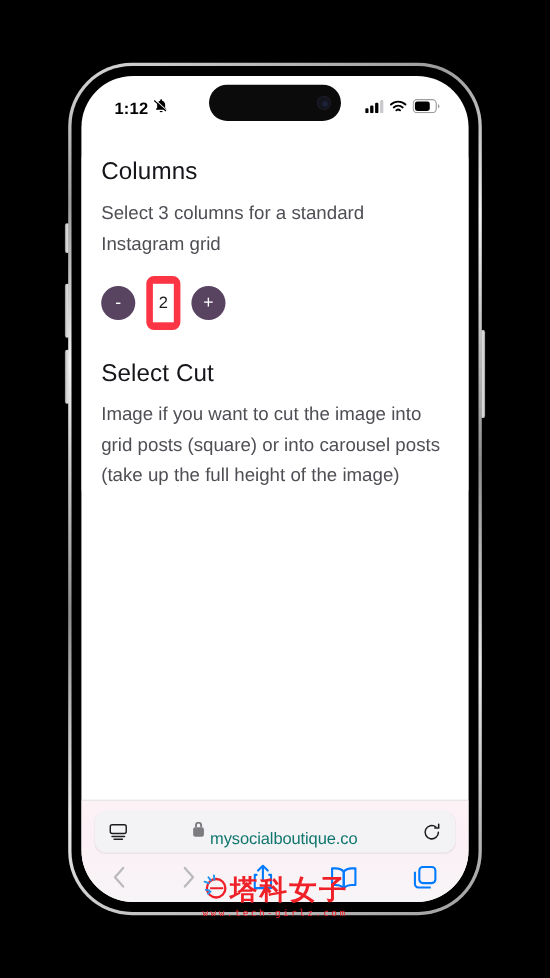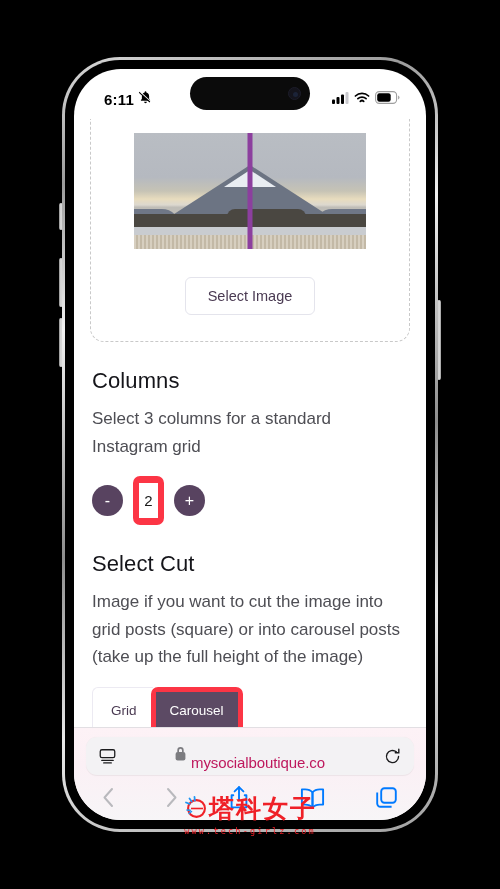--- a/index.html
+++ b/index.html
@@ -161,21 +161,21 @@
     background: linear-gradient(180deg,#fdf2f6 0%,#fbf0f5 40%,#f7f5f7 100%);
     padding: 9px 12px 10px 12px;
     border-top: .5px solid #e2dfe3;
   }
   .url-pill {
     height: 38px; border-radius: 11px; background: #f3f2f4;
     display: flex; align-items: center; padding: 0 12px;
     box-shadow: 0 .5px 1px rgba(0,0,0,.06);
   }
   .url-center { flex: 1; display: flex; align-items: center; justify-content: center; gap: 5px; }
-  .url-text { font-size: 15px; color: #be185d; letter-spacing: -.1px; margin-top: 12px; }
+  .url-text { font-size: 15px; color: #0f766e; letter-spacing: -.1px; margin-top: 12px; }
   .toolbar { display: flex; align-items: center; justify-content: space-between; padding: 10px 16px 0 16px; }
   .tb-icon { display: flex; align-items: center; justify-content: center; cursor: pointer; }
 
   
   .watermark {
     position: absolute; left: 50%; top: 792px; transform: translateX(-50%);
     display: flex; flex-direction: column; align-items: center;
   }
   .wm-row { display: flex; align-items: center; }
   .wm-cn { font-family: "DejaVu Sans", sans-serif; font-size: 25px; font-weight: 700; color: #ef2027; letter-spacing: 2px; }
@@ -190,21 +190,21 @@
   <div class="btn-side btn-volup"></div>
   <div class="btn-side btn-voldn"></div>
   <div class="btn-side btn-power"></div>
 
   <div class="phone-outer">
    <div class="phone-bezel">
     <div class="phone-screen">
 
       <div class="statusbar">
         <div class="sb-left">
-          <span class="sb-time">6:11</span>
+          <span class="sb-time">1:12</span>
           <span>
             <svg width="15" height="15" viewBox="0 0 24 24" fill="#000">
               <path d="M12 2a1.4 1.4 0 0 0-1.4 1.4v.6C8 4.6 6.2 6.9 6.2 9.7v4.1l-1.6 2.4v1.1h14.8v-1.1l-1.6-2.4V9.7c0-2.8-1.8-5.1-4.4-5.7v-.6A1.4 1.4 0 0 0 12 2zm0 19a2.3 2.3 0 0 0 2.3-2.1H9.7A2.3 2.3 0 0 0 12 21z"></path>
               <rect x="2.4" y="3.2" width="23" height="2.1" transform="rotate(42 3 3.5)" fill="#000"></rect>
               <rect x="3.6" y="2.1" width="23" height="1.3" transform="rotate(42 3 3.5)" fill="#fff"></rect>
             </svg>
           </span>
         </div>
 
         <div class="dynamic-island">
@@ -232,57 +232,36 @@
               <rect x="0.6" y="0.6" width="21" height="11.8" rx="3.6" fill="none" stroke="#000" stroke-opacity=".38" stroke-width="1.1"></rect>
               <rect x="2.2" y="2.2" width="13.5" height="8.6" rx="2.2" fill="#000"></rect>
               <path d="M23.1 4.6v3.8a2 2 0 0 0 0-3.8z" fill="#000" fill-opacity=".38"></path>
             </svg>
           </span>
         </div>
       </div>
 
       <div class="page">
 
-        <div class="dropzone">
-          <div class="preview-wrap">
-            <div class="preview">
-              <div class="ridge-left"></div>
-              <div class="ridge-right"></div>
-              <div class="mtn"></div>
-              <div class="mtn-snow"></div>
-              <div class="trees"></div>
-              <div class="water"></div>
-              <div class="reeds"></div>
-            </div>
-            <div class="divider-line"></div>
-          </div>
-          <button class="select-image-btn">Select Image</button>
-        </div>
 
         <div class="section">
           <div class="sec-title">Columns</div>
           <div class="sec-desc">Select 3 columns for a standard Instagram grid</div>
           <div class="stepper">
             <button class="round-btn">-</button>
             <div class="count-anno">
               <div class="count-box">2</div>
             </div>
             <button class="round-btn">+</button>
           </div>
         </div>
 
         <div class="section">
           <div class="sec-title">Select Cut</div>
           <div class="sec-desc">Image if you want to cut the image into grid posts (square) or into carousel posts (take up the full height of the image)</div>
-          <div class="segmented">
-            <div class="seg-grid">Grid</div>
-            <div class="seg-anno">
-              <div class="seg-carousel">Carousel</div>
-            </div>
-          </div>
         </div>
       </div>
 
       <div class="safari-bottom">
         <div class="url-pill">
           <span class="tb-icon">
             <svg width="19" height="19" viewBox="0 0 22 22" fill="none" stroke="#1c1c1e" stroke-width="1.5" stroke-linecap="round">
               <rect x="2.6" y="3.2" width="16.8" height="9.2" rx="2"></rect>
               <path d="M4.4 15.6h13.2M6.6 18.4h8.8"></path>
             </svg>

